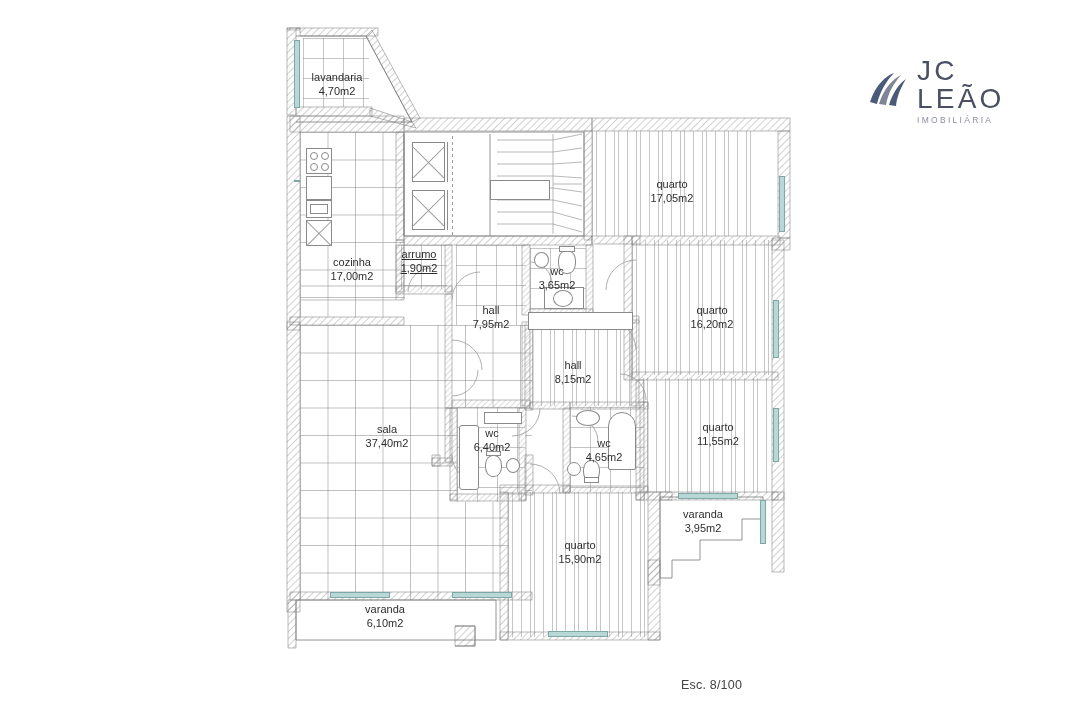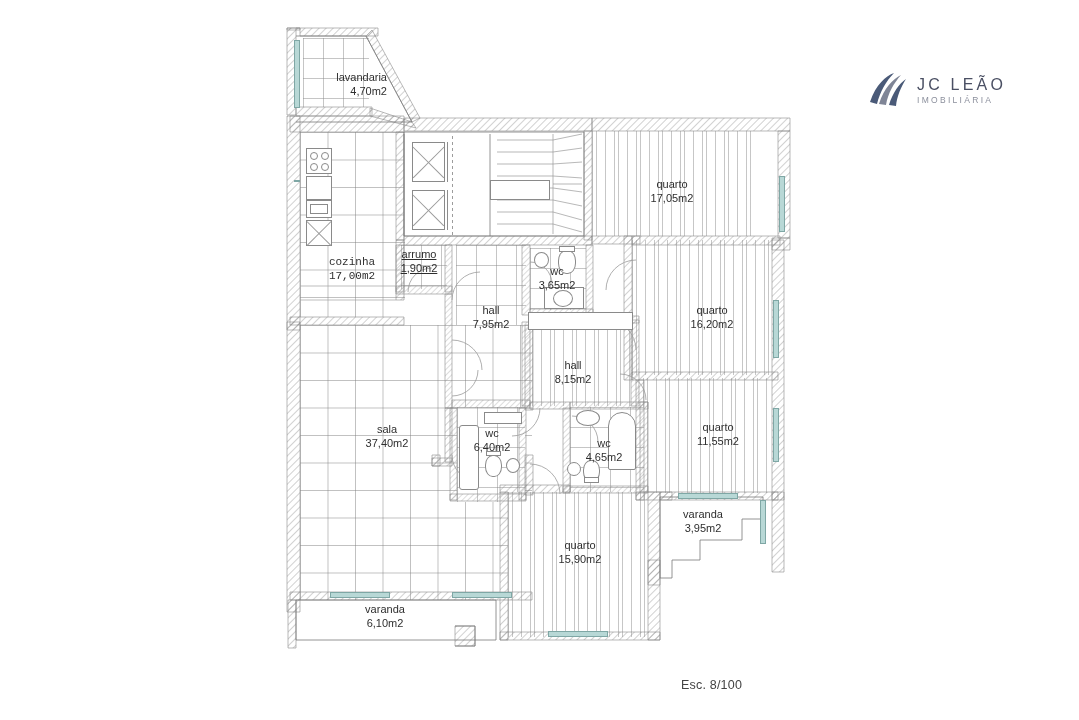--- a/index.html
+++ b/index.html
@@ -5,21 +5,21 @@
   html,body{margin:0;padding:0;background:#ffffff;}
   body{width:1079px;height:720px;overflow:hidden;
        font-family:"Liberation Sans",sans-serif;color:#3a3a3a;}
   #stage{position:relative;width:1079px;height:720px;background:#fff;}
 
   
   #logo{position:absolute;left:868px;top:68px;width:180px;height:46px;
         display:flex;align-items:center;gap:9px;}
   #logo .mark{width:40px;height:38px;position:relative;flex:0 0 auto;}
   #logo .words{display:flex;flex-direction:column;line-height:1;}
-  #logo .w1{font-size:16px;letter-spacing:3.2px;color:#4a4f63;font-weight:400;}
+  #logo .w1{font-size:28px;letter-spacing:3.2px;color:#4a4f63;font-weight:400;}
   #logo .w2{font-size:8.5px;letter-spacing:2.3px;color:#8b8f9c;margin-top:3px;}
 
   
   #scale{position:absolute;left:681px;top:678px;font-size:12.5px;color:#444;
          letter-spacing:.2px;white-space:nowrap;}
   .lbl{position:absolute;text-align:center;font-size:11px;line-height:13.5px;
        color:#2e2e2e;white-space:nowrap;pointer-events:none;}
   .lbl b{font-weight:400;display:block;}
 
   
@@ -306,26 +306,26 @@
   <div class="winv" style="left:779px;top:176px;width:4px;height:54px;"></div>
   <div class="winv" style="left:773px;top:300px;width:4px;height:56px;"></div>
   <div class="winv" style="left:773px;top:408px;width:4px;height:52px;"></div>
   <div class="winh" style="left:678px;top:493px;width:58px;height:4px;"></div>
   <div class="winh" style="left:330px;top:592px;width:58px;height:4px;"></div>
   <div class="winh" style="left:452px;top:592px;width:58px;height:4px;"></div>
   <div class="winh" style="left:548px;top:631px;width:58px;height:4px;"></div>
   <div class="winv" style="left:760px;top:500px;width:4px;height:42px;"></div>
   <div class="winv" style="left:294px;top:180px;width:4px;height:0px;"></div>
 
-  <div class="lbl" style="left:287px;top:71px;width:100px;text-align:right;">
+  <div class="lbl" style="left:287px;top:71px;width:100px;">
     <b>lavandaria</b>
     <b>4,70m2</b>
   </div>
 
-  <div class="lbl" style="left:302px;top:256px;width:100px;font-family:Liberation Mono, monospace;">
+  <div class="lbl" style="left:302px;top:256px;width:100px;">
     <b>cozinha</b>
     <b>17,00m2</b>
   </div>
 
   <div class="lbl" style="left:369px;top:248px;width:100px;text-decoration:underline;">
     <b>arrumo</b>
     <b>1,90m2</b>
   </div>
 
   <div class="lbl" style="left:441px;top:304px;width:100px;">

